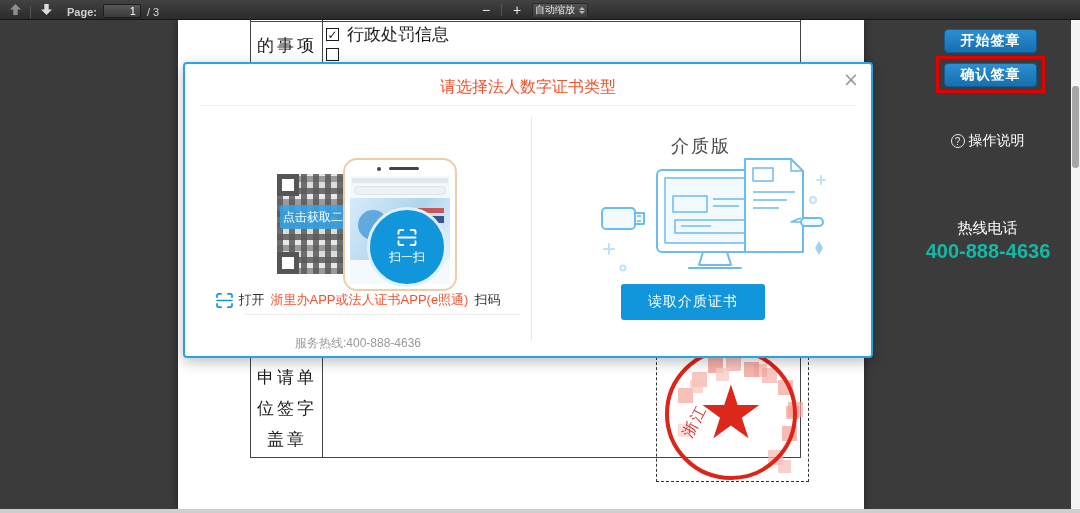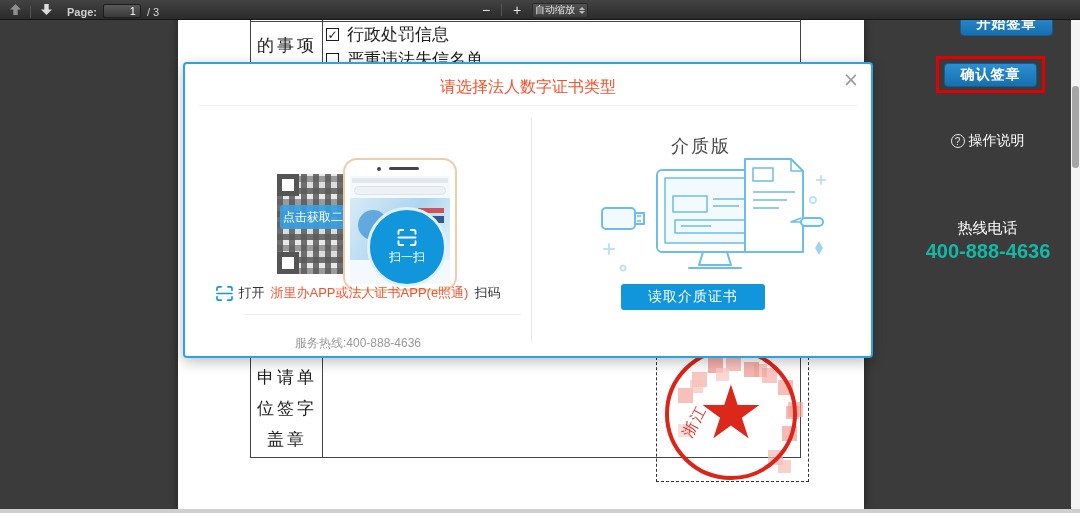--- a/index.html
+++ b/index.html
@@ -98,31 +98,31 @@
   .ps-status { position:absolute; left:2px; top:2px; width:96px; height:5px; background:#e3e8ec; }
   .ps-search { position:absolute; left:4px; top:10px; width:92px; height:9px; background:#eef2f5; border:1px solid #dde4e9; border-radius:5px; }
   .ps-img { position:absolute; left:0; top:22px; width:100px; height:62px;
     background:linear-gradient(120deg,#d7ebf8,#aed4ee 55%,#e8f3fb); }
   .ps-badge { position:absolute; left:8px; top:34px; width:30px; height:30px; border-radius:50%; background:#3f96d8; opacity:.75; }
   .ps-txt1 { position:absolute; right:6px; top:32px; width:26px; height:5px; background:#c33; opacity:.8; }
   .ps-txt2 { position:absolute; right:6px; top:40px; width:26px; height:7px; background:#1c3f77; opacity:.85; }
   .scan-circle { position:absolute; left:182px; top:143px; width:80px; height:80px; border-radius:50%;
     background:#1296db; border:3px solid #dff1fc; display:flex; flex-direction:column; align-items:center;
     justify-content:center; gap:3px; color:#fff; font-size:12px; }
-  .open-row { position:absolute; left:0; top:220px; width:346px; display:flex; align-items:center;
+  .open-row { position:absolute; left:0; top:227px; width:346px; display:flex; align-items:center;
     justify-content:center; gap:6px; font-size:13px; color:#333; }
   .open-apps { color:#f4512d; }
   .mobile-divider { position:absolute; left:60px; top:250px; width:276px; height:1px; background:#ededed; }
   .nocert-row { position:absolute; left:0; top:256px; width:346px; text-align:center; font-size:12px; color:#999; }
   .free-link { color:#f4512d; cursor:pointer; }
   .svc-row { position:absolute; left:0; top:271px; width:346px; text-align:center; font-size:12px; color:#999; }
 
   
   .media-illus { position:absolute; left:414px; top:92px; }
-  .read-btn { position:absolute; left:436px; top:220px; width:144px; height:26px; background:#1296db; border-radius:3px;
+  .read-btn { position:absolute; left:436px; top:220px; width:144px; height:36px; background:#1296db; border-radius:3px;
     color:#fff; font-size:14px; display:flex; align-items:center; justify-content:center; cursor:pointer; letter-spacing:1px; }
 </style>
 </head>
 <body>
 
 <div class="toolbar">
   <div class="tb-left">
     <span class="tb-btn">
       <svg width="11" height="11" viewBox="0 0 10 10">
           <path d="M5 0 L10 5 H7 V10 H3 V5 H0 Z" fill="#8f8f8f"></path>
@@ -160,38 +160,37 @@
   <div class="vline" style="left:622px; top:0; height:438px;"></div>
   <div class="hline" style="left:72px; top:437px; width:551px;"></div>
 
   <div class="doc-text" style="left:76px; top:14px; width:66px; text-align:center;">的事项</div>
   <div class="chk-row" style="top:3px;">
     <span class="chk-box">✓</span>
     <span>行政处罚信息</span>
   </div>
   <div class="chk-row" style="top:28px;">
     <span class="chk-box"></span>
-    <span>严重违法失信名单</span>
   </div>
 
   <div class="sign-cell">
     <span style="top:346px;">申请单</span>
     <span style="top:377px;">位签字</span>
     <span style="top:408px;">盖章</span>
   </div>
 
   <div class="seal-dash"></div>
   <div class="mosaic-a"></div>
   <div class="mosaic-b"></div>
   <div class="seal-circle"></div>
   <div class="seal-star">★</div>
   <div class="seal-chars">浙江</div>
 </div>
 
-<div class="side-btn" style="top:12px;margin-left:16px;">开始签章</div>
+<div class="side-btn" style="top:29px;">开始签章</div>
 <div class="red-highlight"></div>
 <div class="side-btn" style="top:63px;">确认签章</div>
 <div class="help-row">
   <span class="q-icon">?</span>
   <span>操作说明</span>
 </div>
 <div class="hotline-label">热线电话</div>
 <div class="hotline-number">400-888-4636</div>
 
 <div class="scrollbar">

